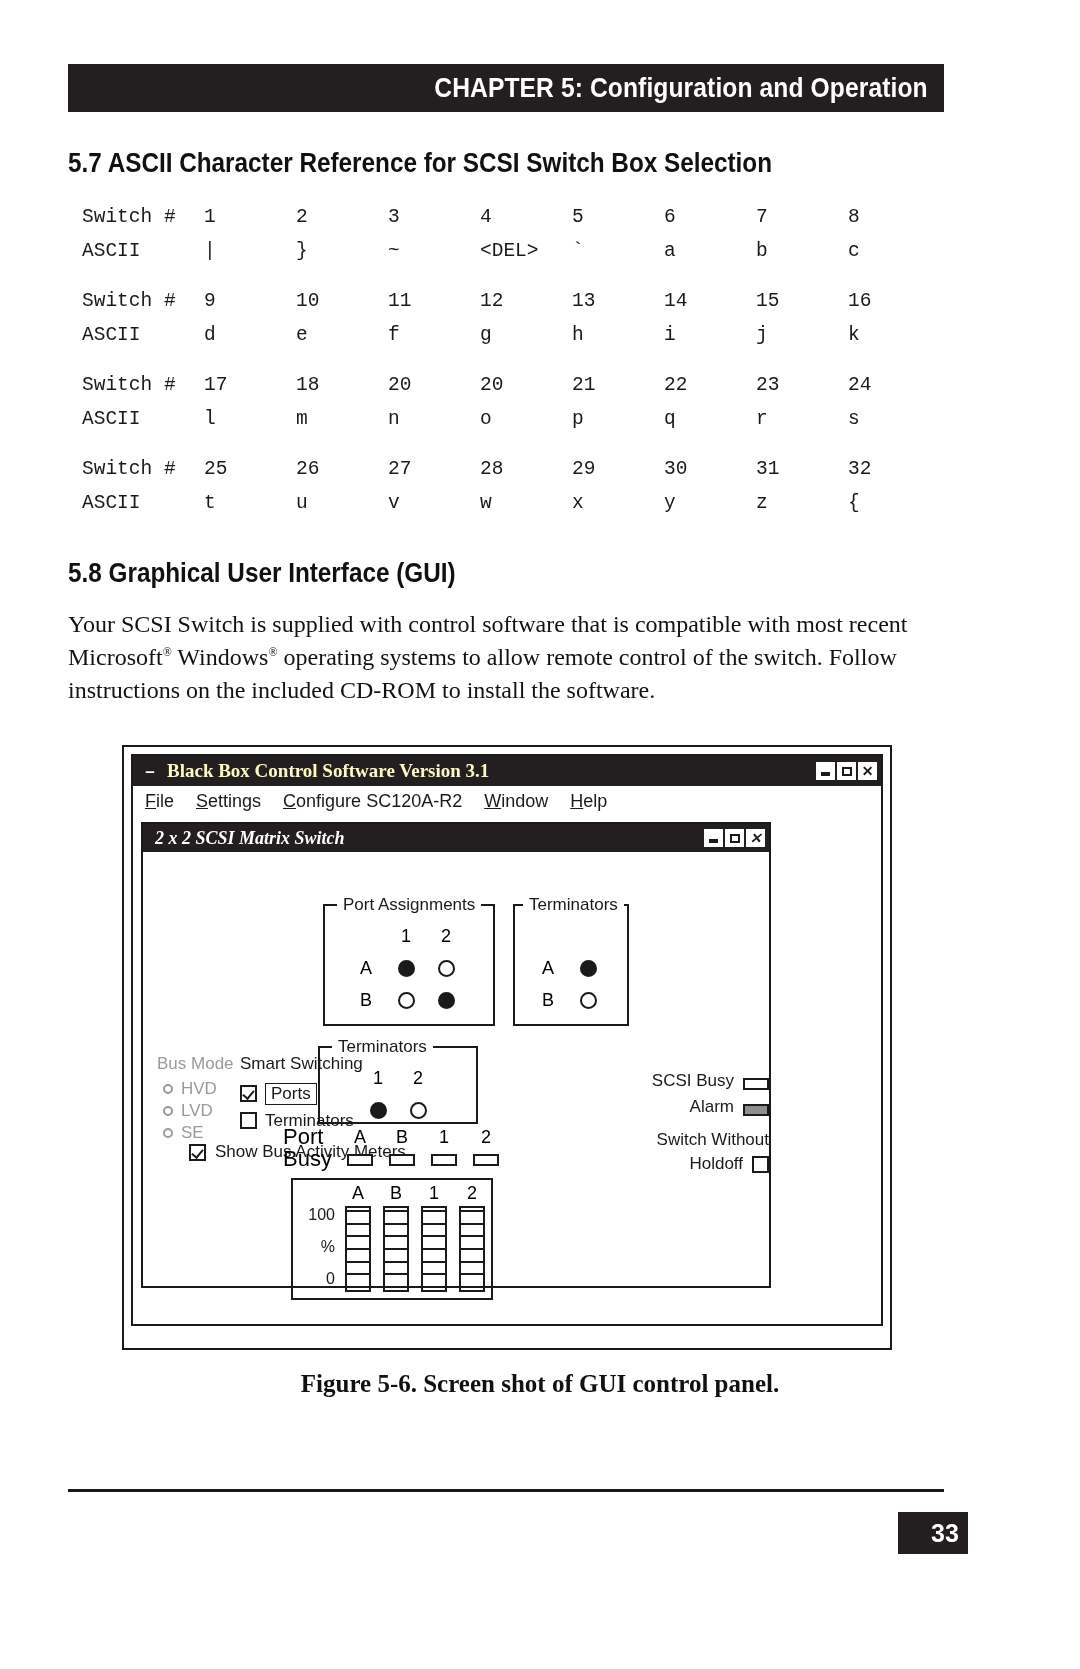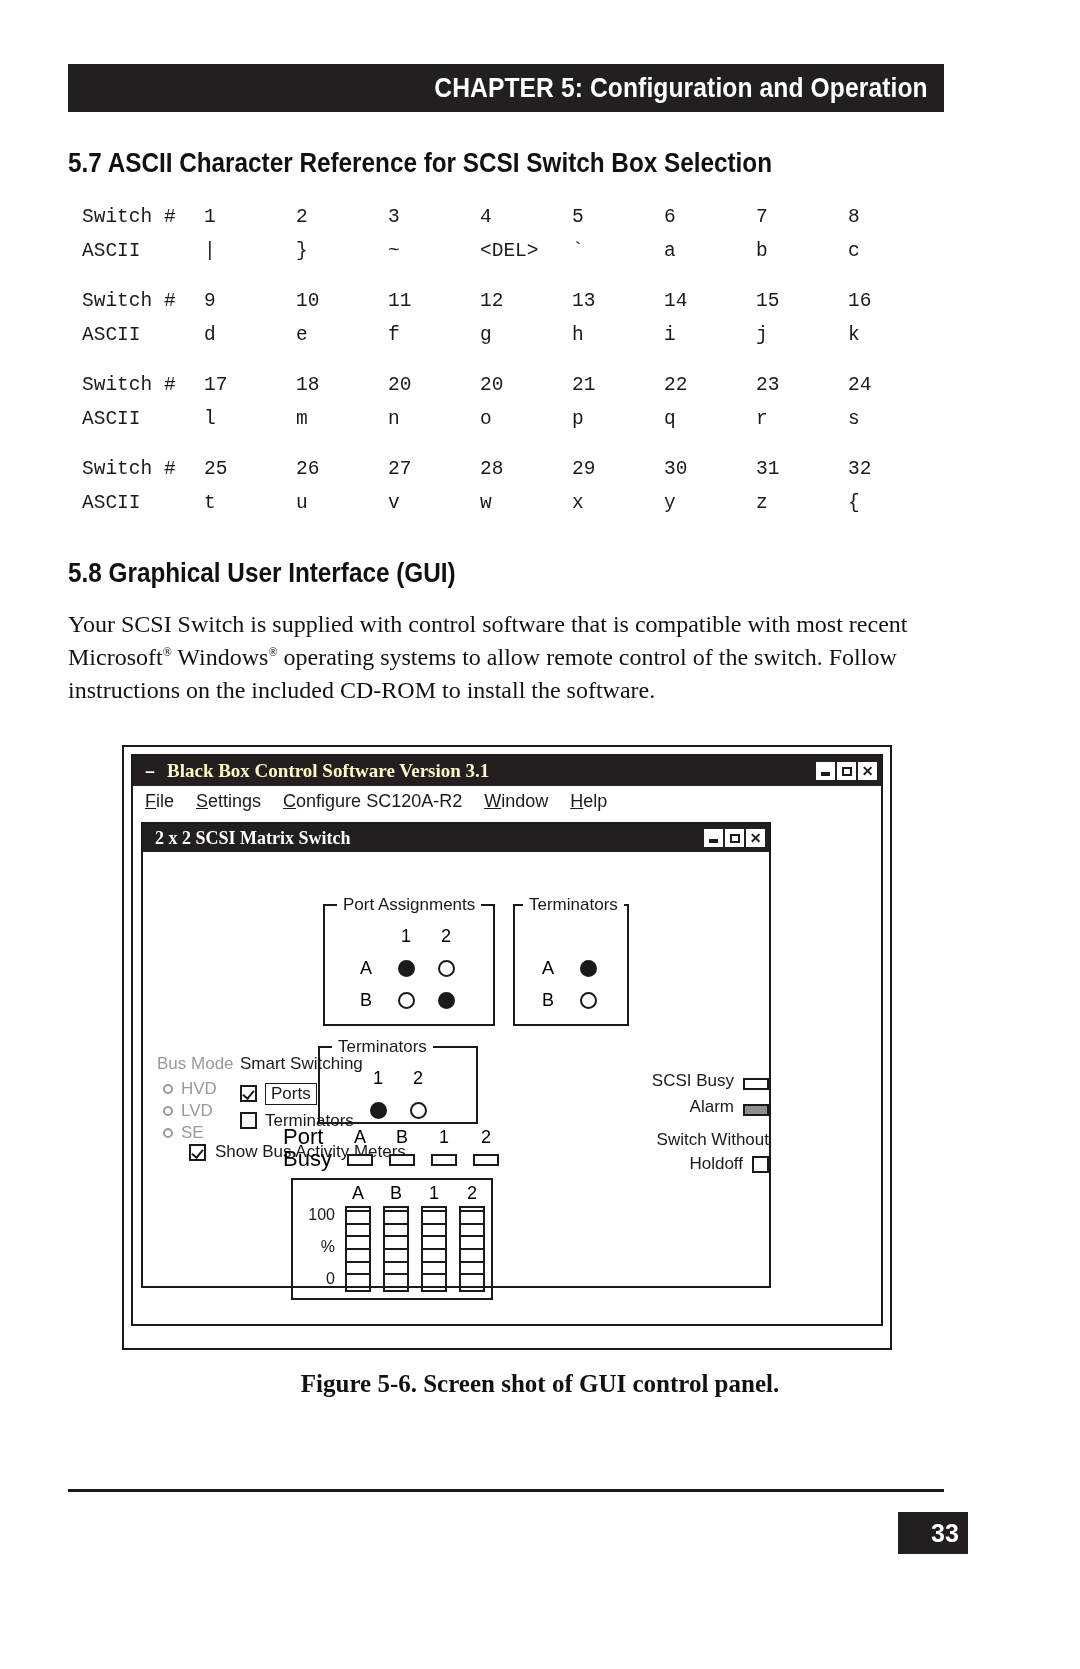--- a/index.html
+++ b/index.html
@@ -195,20 +195,21 @@
     box-sizing: border-box;
     background: #ffffff;
   }
   .mdi-title {
     height: 28px;
     background: #231f20;
     display: flex;
     align-items: center;
     padding: 0 4px 0 12px;
     box-sizing: border-box;
+    font-style: italic;
   }
   .mdi-title-text {
     flex: 1;
     color: #ffffff;
     font-family: "Liberation Serif", serif;
     font-weight: bold;
     font-size: 18px;
     white-space: nowrap;
   }
   .mdi-body {

